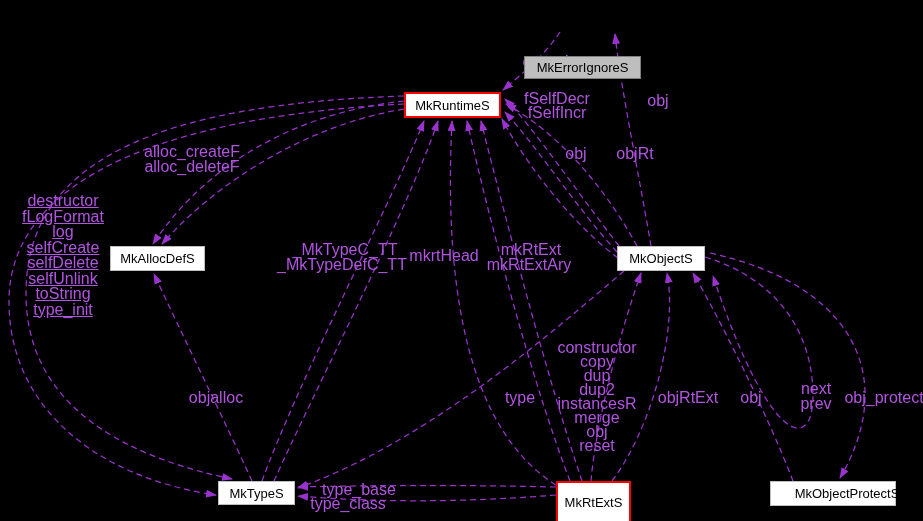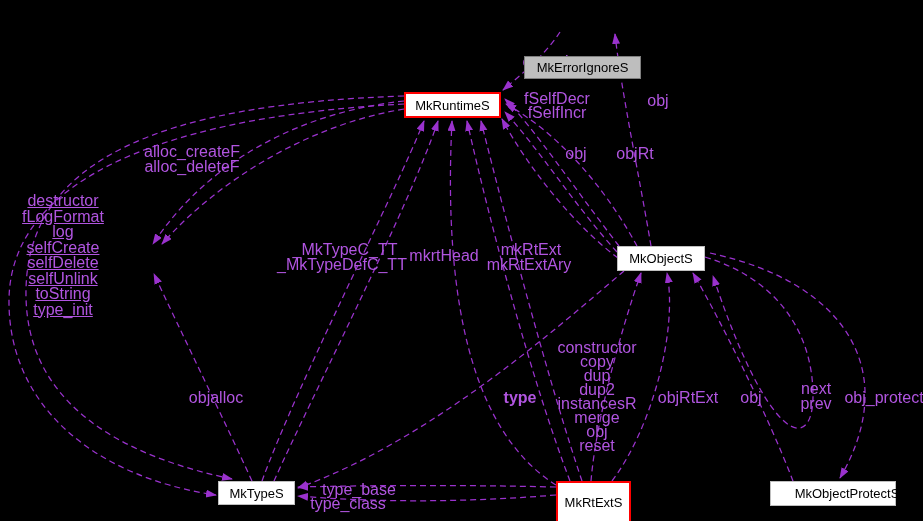--- a/index.html
+++ b/index.html
@@ -50,20 +50,21 @@
     <path class="edge" marker-end="url(#arrow)" d="M556,495 C470,502 384,503 298,496"></path>
     <path class="edge" marker-end="url(#arrow)" d="M591,481 C596,420 621,330 641,273"></path>
     <path class="edge" marker-end="url(#arrow)" d="M612,481 C652,428 678,330 667,273"></path>
     <path class="edge" marker-end="url(#arrow)" d="M793,481 C769,418 721,321 693,273"></path>
     <path class="edge" marker-end="url(#arrow)" d="M705,257 C777,279 813,332 813,396 C813,452 770,448 713,276"></path>
     <path class="edge" marker-end="url(#arrow)" d="M710,253 C848,283 901,373 840,478"></path>
   </svg>
 
   <div class="node gray" style="left:524px;top:8px;width:117px;height:23px;margin-top:48px;">MkErrorIgnoreS</div>
   <div class="node red" style="left:404px;top:92px;width:97px;height:26px;">MkRuntimeS</div>
+  <div class="node" style="left:110px;top:246px;width:95px;height:25px;">MkAllocDefS</div>
   <div class="node" style="left:617px;top:246px;width:88px;height:25px;">MkObjectS</div>
   <div class="node" style="left:218px;top:481px;width:77px;height:24px;">MkTypeS</div>
   <div class="node red" style="left:556px;top:481px;width:75px;height:42px;">MkRtExtS</div>
   <div class="node" style="left:770px;top:481px;width:126px;height:25px;padding-left:28px;">MkObjectProtectS</div>
 
   <div class="elabel" style="left:566px;top:62px;">error_ignore</div>
   <div class="elabel" style="left:557px;top:99px;">fSelfDecr</div>
   <div class="elabel" style="left:557px;top:113px;">fSelfIncr</div>
   <div class="elabel" style="left:658px;top:101px;">obj</div>
   <div class="elabel" style="left:576px;top:154px;">obj</div>
@@ -81,21 +82,21 @@
     <span class="ln">toString</span>
     <span class="ln">type_init</span>
   </div>
 
   <div class="elabel" style="left:345px;top:250px;">_MkTypeC_TT</div>
   <div class="elabel" style="left:342px;top:265px;">_MkTypeDefC_TT</div>
   <div class="elabel" style="left:444px;top:256px;">mkrtHead</div>
   <div class="elabel" style="left:531px;top:250px;">mkRtExt</div>
   <div class="elabel" style="left:529px;top:265px;">mkRtExtAry</div>
   <div class="elabel" style="left:216px;top:398px;">objalloc</div>
-  <div class="elabel" style="left:520px;top:398px;font-weight:bold;">type</div>
+  <div class="elabel" style="left:520px;top:398px;">type</div>
 
   <div class="elabel" style="left:597px;top:397px;line-height:14px;">
     <span class="ln">constructor</span>
     <span class="ln">copy</span>
     <span class="ln">dup</span>
     <span class="ln">dup2</span>
     <span class="ln">instancesR</span>
     <span class="ln">merge</span>
     <span class="ln">obj</span>
     <span class="ln">reset</span>

